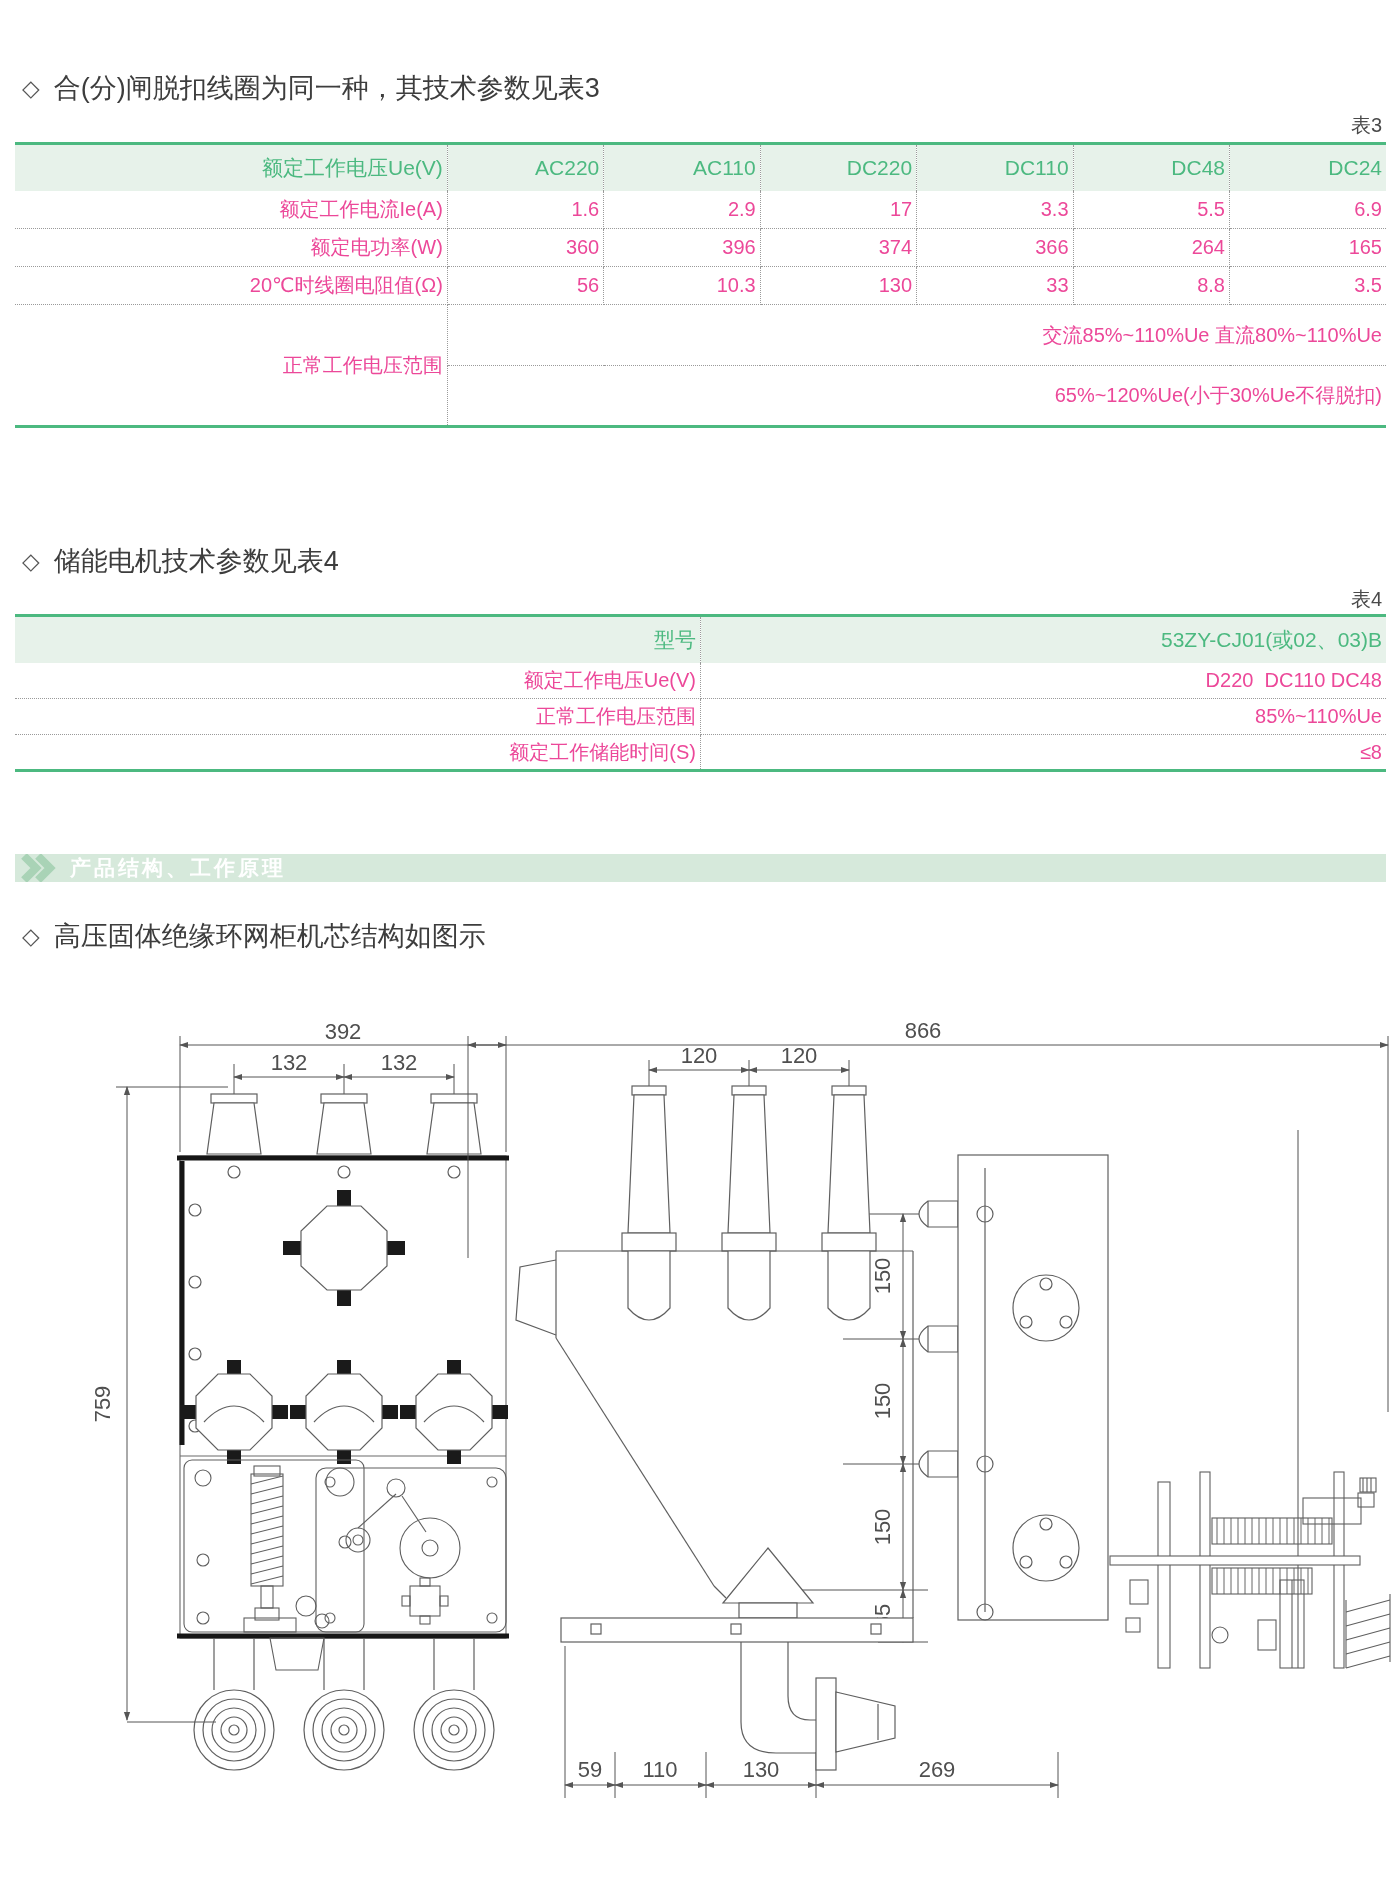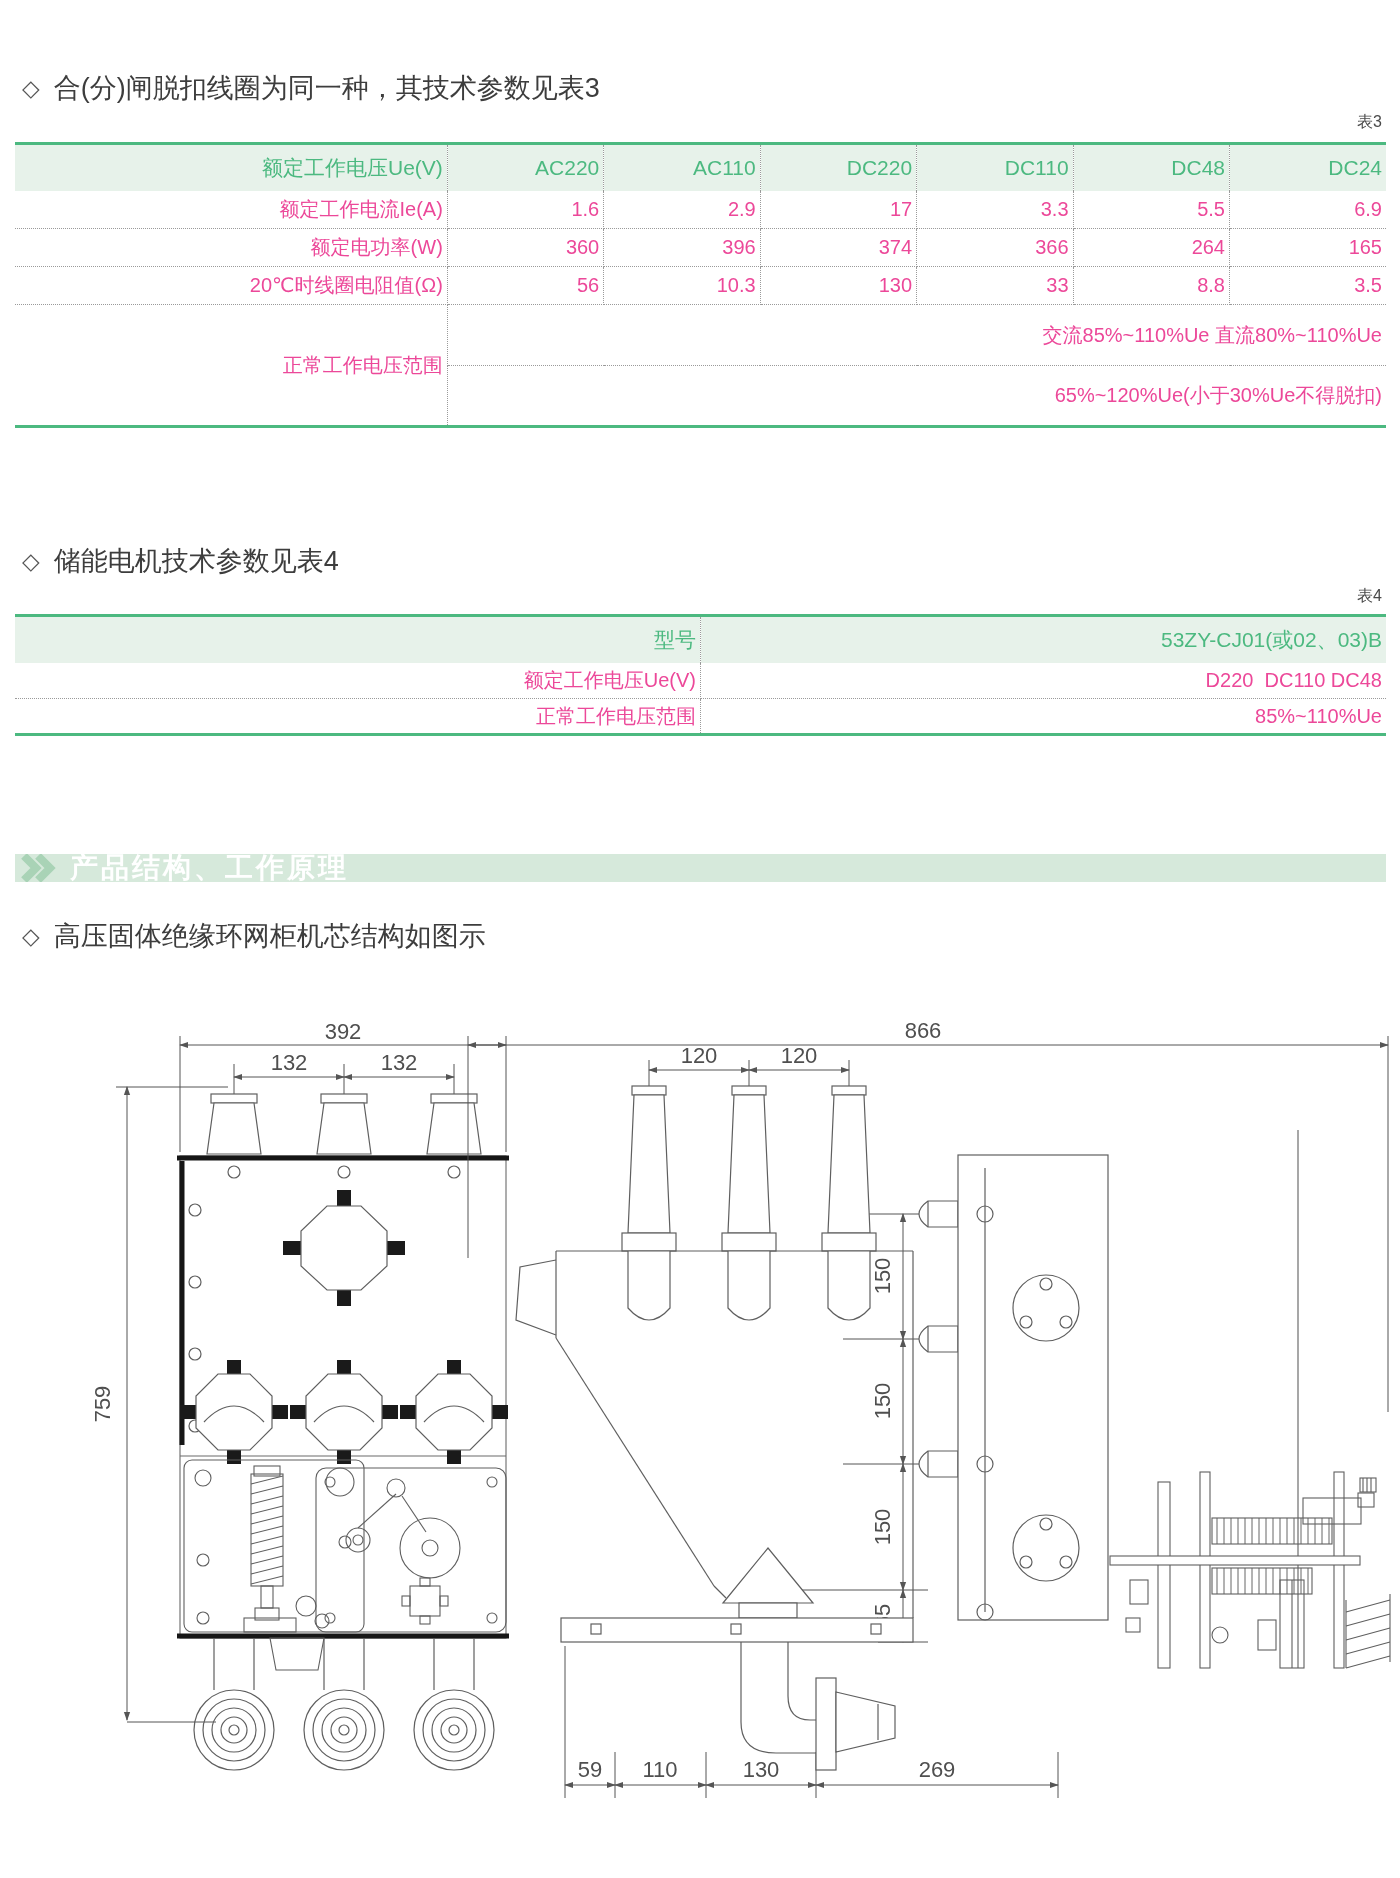--- a/index.html
+++ b/index.html
@@ -6,21 +6,21 @@
   body{
     width:1400px;height:1878px;position:relative;background:#ffffff;
     font-family:"Liberation Sans","DejaVu Sans",sans-serif;color:#4a4a4a;
     overflow:hidden;
   }
   .heading{
     position:absolute;left:22px;display:flex;align-items:center;gap:14px;
     font-size:27px;color:#3d3d3d;white-space:nowrap;
   }
   .heading .dia{font-size:23px;color:#555;}
-  .cap{position:absolute;right:18px;font-size:16px;color:#4a4a4a;}
+  .cap{position:absolute;right:18px;font-size:20px;color:#4a4a4a;}
   table{border-collapse:collapse;table-layout:fixed;position:absolute;left:15px;
     border-top:3px solid #4cb980;border-bottom:3px solid #4cb980;background:#fff;}
   th,td{text-align:right;vertical-align:middle;padding:0 4px;overflow:hidden;}
   th{font-weight:normal;font-size:21px;color:#4cb980;background:#e7f2ea;
      border-right:1px dotted #9a9a9a;}
   td{font-size:20px;color:#ec4899;border-right:1px dotted #9a9a9a;
      border-bottom:1px dotted #9a9a9a;}
   th:last-child,td.last{border-right:none;}
   tr.norule td{border-bottom:none;}
   #table3{top:142px;width:1371px;}
@@ -29,21 +29,21 @@
   #table3 tr.range{height:61px;}
   #table4{top:614px;width:1371px;}
   #table4 thead tr{height:47px;}
   #table4 tbody tr{height:36px;}
   .pre{white-space:pre;}
   .band{
     position:absolute;left:15px;top:854px;width:1371px;height:28px;
     background:#d6e9db;display:flex;align-items:center;
   }
   .band .chev{margin-left:5px;flex:0 0 auto;}
-  .band .bandtxt{color:#ffffff;font-weight:bold;font-size:28px;letter-spacing:3px;margin-left:12px;}
+  .band .bandtxt{color:#ffffff;font-weight:bold;font-size:21px;letter-spacing:3px;margin-left:12px;}
   svg text{font-family:"Liberation Sans","DejaVu Sans",sans-serif;}
   .dt{font-size:22px;fill:#4f4f4f;}
   .dwg{position:absolute;top:1020px;}
   #fv{left:58px;}
   #sv{left:458px;}
 </style>
 </head>
 <body>
 
 <div>
@@ -131,20 +131,24 @@
       </tr>
     </thead>
     <tbody>
       <tr>
         <td>额定工作电压Ue(V)</td>
         <td class="last pre">D220  DC110 DC48</td>
       </tr>
       <tr>
         <td>正常工作电压范围</td>
         <td class="last">85%~110%Ue</td>
+      </tr>
+      <tr class="norule">
+        <td>额定工作储能时间(S)</td>
+        <td class="last">≤8</td>
       </tr>
     </tbody>
   </table>
 
   <div class="band">
     <svg class="chev" width="38" height="28" viewBox="0 0 38 28">
       <polyline points="4,2 16,14 4,26" fill="none" stroke="#a9d3b6" stroke-width="8"></polyline>
       <polyline points="18,2 30,14 18,26" fill="none" stroke="#a9d3b6" stroke-width="8"></polyline>
     </svg>
     <span class="bandtxt">产品结构、工作原理</span>

